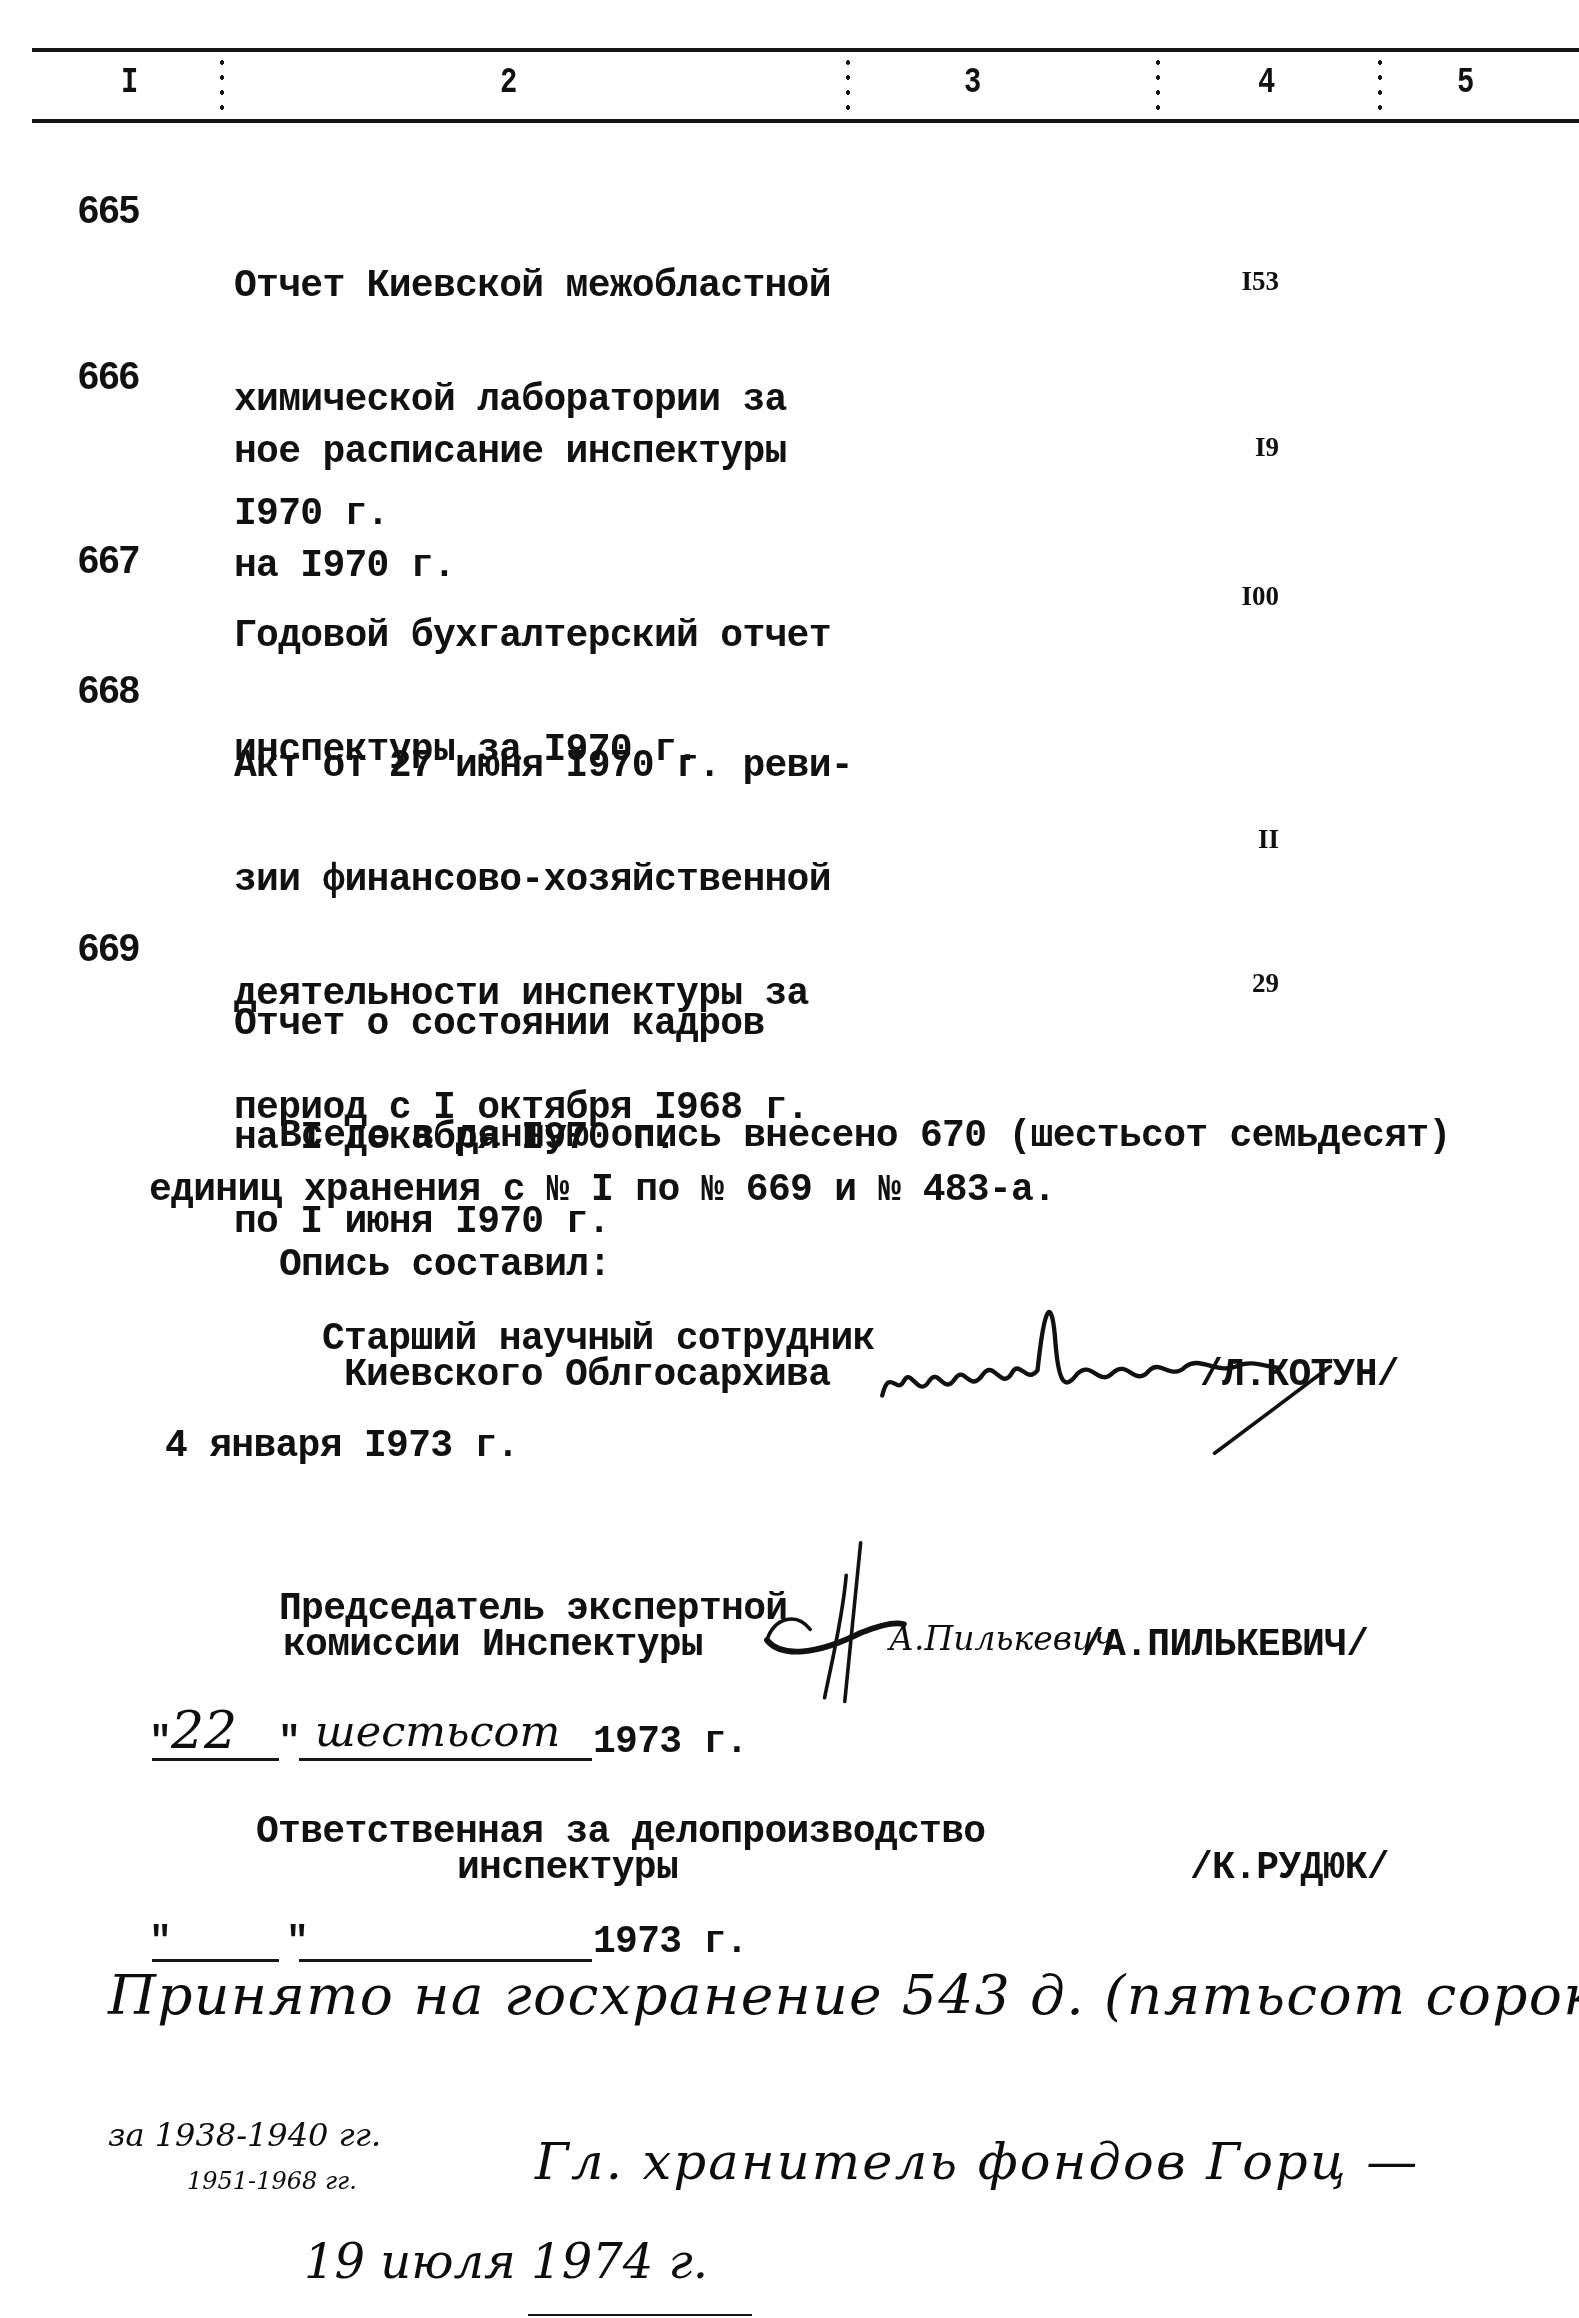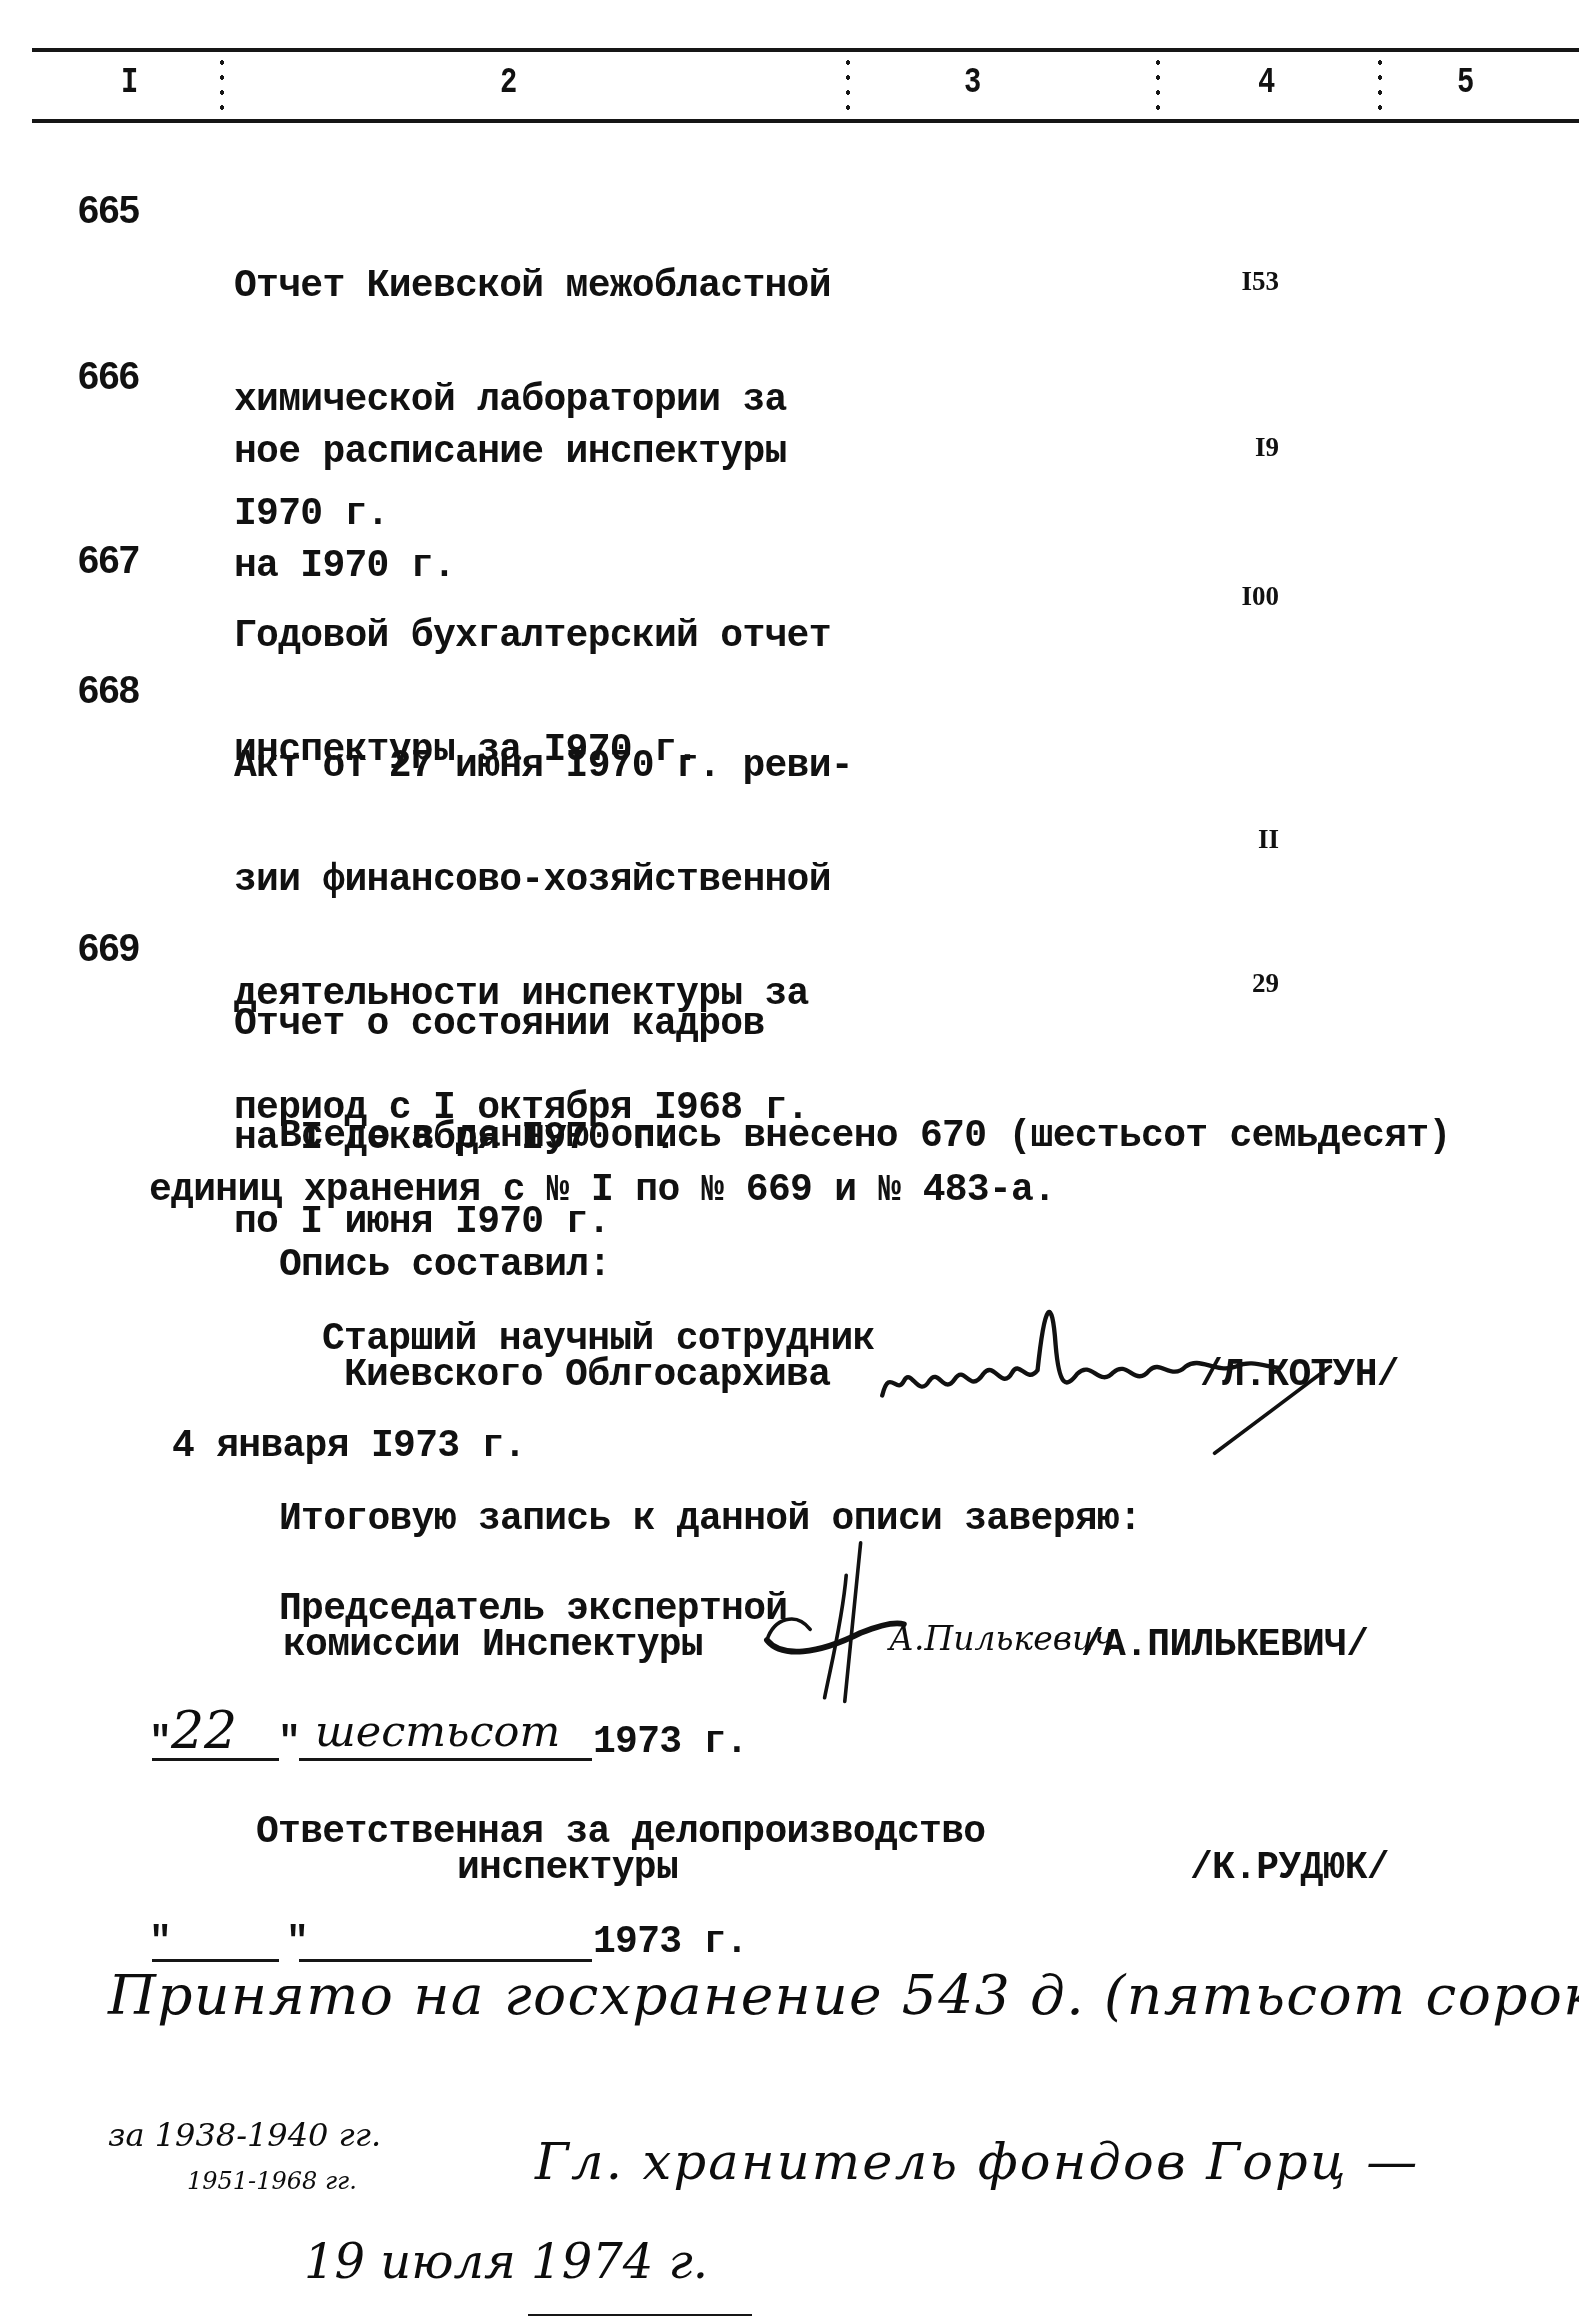--- a/index.html
+++ b/index.html
@@ -165,23 +165,22 @@
   <div class="typed" style="left:149px; top:1171px;">единиц хранения с № I по № 669 и № 483-а.</div>
 
   <div class="typed" style="left:279px; top:1246px;">Опись составил:</div>
   <div class="typed" style="left:322px; top:1320px;">Старший научный сотрудник</div>
   <div class="typed" style="left:344px; top:1356px;">Киевского Облгосархива</div>
   <div class="typed" style="left:1200px; top:1356px;">/Л.КОТУН/</div>
   <svg class="sig" style="left:875px; top:1287px;" width="578" height="188" viewBox="0 0 800 260">
     <path d="M10,150 C20,110 30,150 40,130 C50,110 60,155 75,130 C88,110 95,150 110,128 C125,105 130,150 150,120 C165,100 175,145 190,118 C200,100 210,135 225,115 C235,20 245,10 250,80 C255,140 265,140 280,120 C300,100 310,140 330,118 C350,100 360,140 380,115 C395,100 410,130 430,110 C450,95 470,120 500,110 C520,100 540,110 560,112" fill="none" stroke="#111" stroke-width="6" stroke-linecap="round"></path>
     <path d="M470,230 L630,110" fill="none" stroke="#111" stroke-width="5" stroke-linecap="round"></path>
   </svg>
-  <div class="typed" style="left:165px; top:1427px;margin-left:7px;">4 января I973 г.</div>
-
-  <div class="typed" style="left:279px; top:1500px;">Итоговую запись к данной описи заверяю:</div>
+  <div class="typed" style="left:165px; top:1427px;">4 января I973 г.</div>
+
   <div class="typed" style="left:279px; top:1590px;">Председатель экспертной</div>
   <div class="typed" style="left:283px; top:1626px;">комиссии Инспектуры</div>
   <div class="typed" style="left:1081px; top:1626px;">/А.ПИЛЬКЕВИЧ/</div>
   <svg class="sig" style="left:752px; top:1532px;" width="347" height="173" viewBox="0 0 480 240">
     <path d="M150,15 L128,235" fill="none" stroke="#111" stroke-width="5" stroke-linecap="round"></path>
     <path d="M100,230 C110,180 125,120 130,60" fill="none" stroke="#111" stroke-width="5" stroke-linecap="round"></path>
     <path d="M20,150 C40,175 90,170 150,140 C180,128 200,125 210,128" fill="none" stroke="#111" stroke-width="8" stroke-linecap="round"></path>
     <path d="M20,150 C30,120 60,110 80,135" fill="none" stroke="#111" stroke-width="5" stroke-linecap="round"></path>
   </svg>
   <div class="hand" style="left:889px; top:1619px; font-size:33px;">А.Пилькевич</div>

